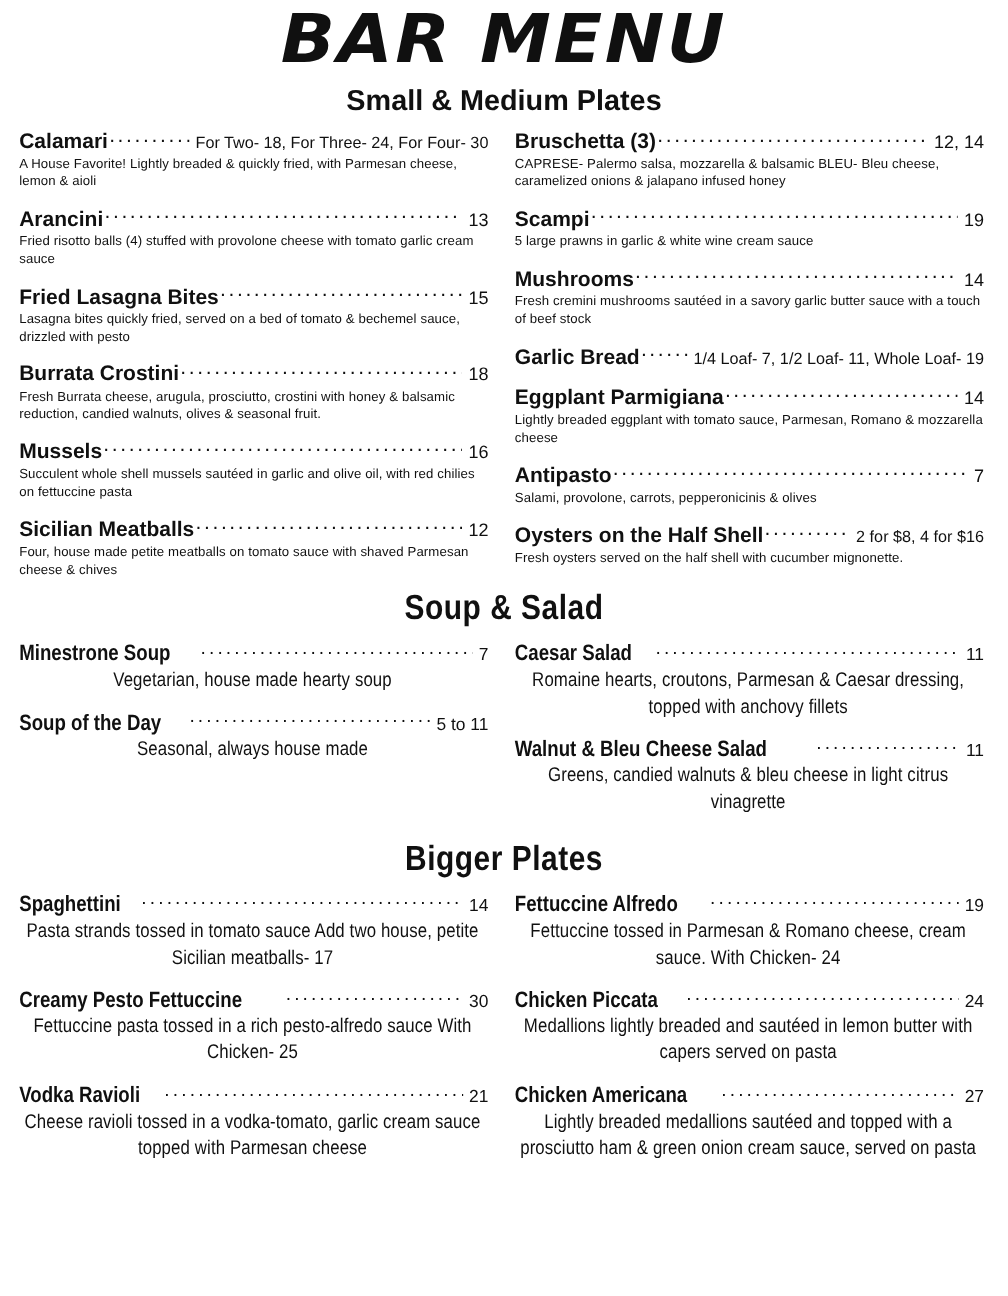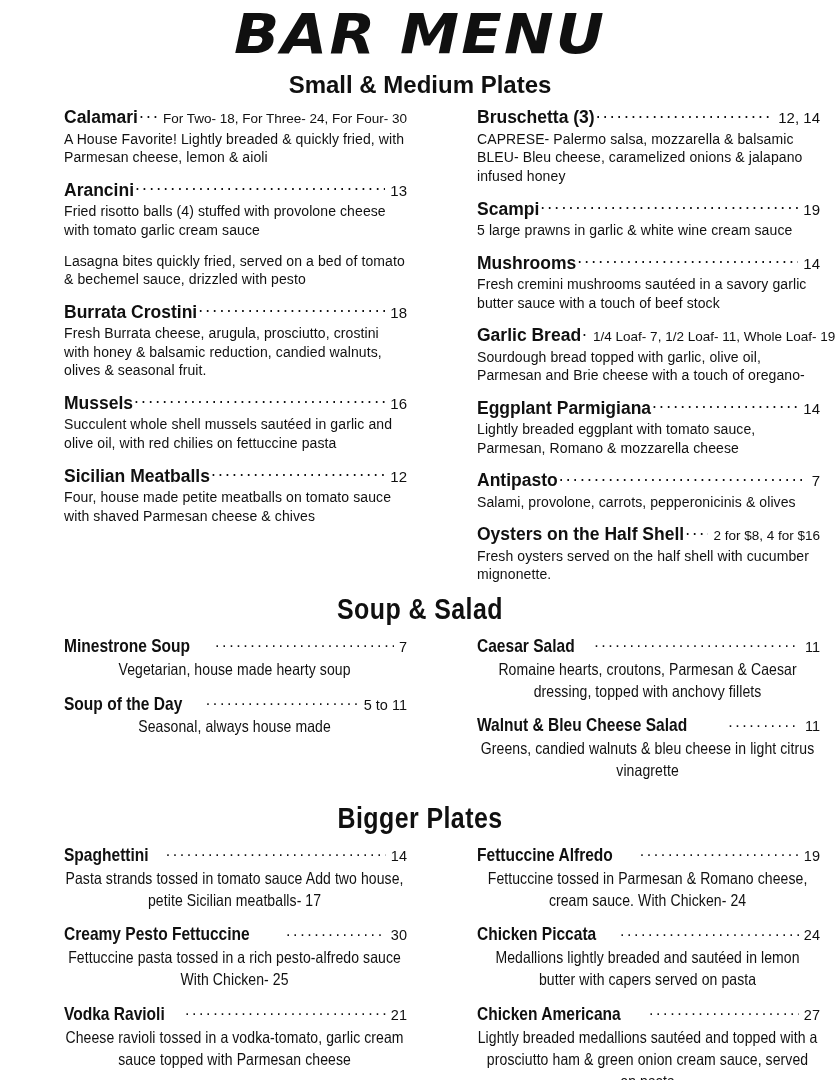--- a/index.html
+++ b/index.html
@@ -57,21 +57,21 @@
     display: flex;
     gap: 22px;
     align-items: flex-start;
   }
   .col {
     width: 391px;
     flex: 0 0 391px;
   }
 
   
-  .item { margin-bottom: 12px; margin-left: 48px; }
+  .item { margin-bottom: 12px; }
   .item:last-child { margin-bottom: 0; }
 
   .item-head {
     display: flex;
     align-items: baseline;
     width: 100%;
     white-space: nowrap;
   }
   .item-name {
     font-weight: 700;
@@ -102,21 +102,21 @@
     font-size: 15px;
     font-weight: 400;
     line-height: 1.28;
     padding-left: 2px;
   }
   .item-price.small {
     font-size: 13.5px;
   }
 
   .item-desc {
-    font-size: 14px;
+    font-size: 11px;
     line-height: 1.33;
     margin-top: 1px;
     letter-spacing: 0.1px;
   }
 
   
   .sec-condensed .item-name {
     font-size: 18.5px;
     transform: scaleX(0.84);
     transform-origin: left center;
@@ -153,20 +153,25 @@
             </div>
             <div class="item">
               <div class="item-head">
                 <span class="item-name">Arancini</span>
                 <span class="leader"></span>
                 <span class="item-price">13</span>
               </div>
               <div class="item-desc">Fried risotto balls (4) stuffed with provolone cheese with tomato garlic cream sauce</div>
             </div>
             <div class="item">
+              <div class="item-head">
+                <span class="item-name">Fried Lasagna Bites</span>
+                <span class="leader"></span>
+                <span class="item-price">15</span>
+              </div>
               <div class="item-desc">Lasagna bites quickly fried, served on a bed of tomato &amp; bechemel sauce, drizzled with pesto</div>
             </div>
             <div class="item">
               <div class="item-head">
                 <span class="item-name">Burrata Crostini</span>
                 <span class="leader"></span>
                 <span class="item-price">18</span>
               </div>
               <div class="item-desc">Fresh Burrata cheese, arugula, prosciutto, crostini with honey &amp; balsamic reduction, candied walnuts, olives &amp; seasonal fruit.</div>
             </div>
@@ -211,21 +216,20 @@
                 <span class="item-price">14</span>
               </div>
               <div class="item-desc">Fresh cremini mushrooms sautéed in a savory garlic butter sauce with a touch of beef stock</div>
             </div>
             <div class="item">
               <div class="item-head">
                 <span class="item-name">Garlic Bread</span>
                 <span class="leader"></span>
                 <span class="item-price small">1/4 Loaf- 7, 1/2 Loaf- 11, Whole Loaf- 19</span>
               </div>
-              <div class="item-desc">Sourdough bread topped with garlic, olive oil, Parmesan and Brie cheese with a touch of oregano-</div>
             </div>
             <div class="item">
               <div class="item-head">
                 <span class="item-name">Eggplant Parmigiana</span>
                 <span class="leader"></span>
                 <span class="item-price">14</span>
               </div>
               <div class="item-desc">Lightly breaded eggplant with tomato sauce, Parmesan, Romano &amp; mozzarella cheese</div>
             </div>
             <div class="item">

